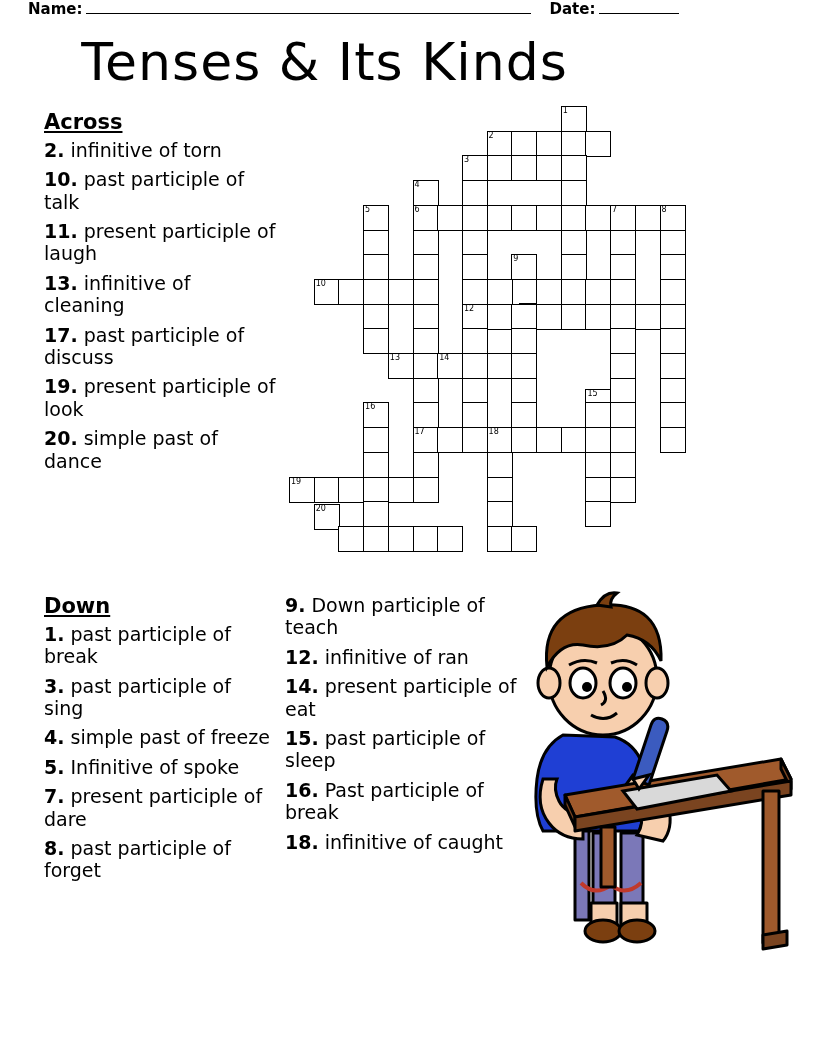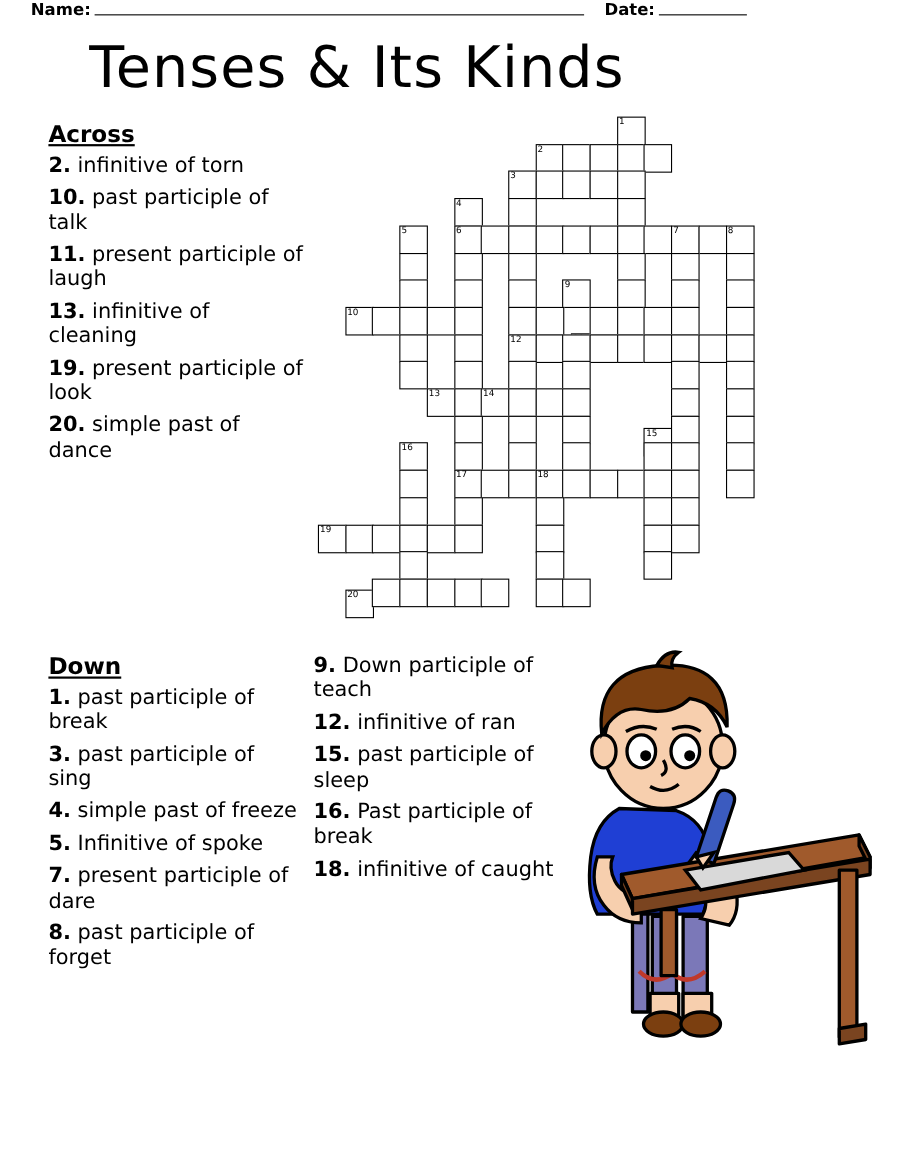--- a/index.html
+++ b/index.html
@@ -137,20 +137,21 @@
 
 <div class="title">Tenses &amp; Its Kinds</div>
 
 <div class="clues col-left">
   <div class="section-head">Across</div>
   <div id="across-container">
       <div class="clue"><span class="num">2.</span><span class="txt"> infinitive of torn</span></div>
       <div class="clue"><span class="num">10.</span><span class="txt"> past participle of talk</span></div>
       <div class="clue"><span class="num">11.</span><span class="txt"> present participle of laugh</span></div>
       <div class="clue"><span class="num">13.</span><span class="txt"> infinitive of cleaning</span></div>
+      <div class="clue"><span class="num">17.</span><span class="txt"> past participle of discuss</span></div>
       <div class="clue"><span class="num">19.</span><span class="txt"> present participle of look</span></div>
       <div class="clue"><span class="num">20.</span><span class="txt"> simple past of dance</span></div>
     </div>
 </div>
 
 <div class="clues col-mid">
   <div class="section-head">Down</div>
   <div id="down1-container">
       <div class="clue"><span class="num">1.</span><span class="txt"> past participle of break</span></div>
       <div class="clue"><span class="num">3.</span><span class="txt"> past participle of sing</span></div>
@@ -158,20 +159,21 @@
       <div class="clue"><span class="num">5.</span><span class="txt"> Infinitive of spoke</span></div>
       <div class="clue"><span class="num">7.</span><span class="txt"> present participle of dare</span></div>
       <div class="clue"><span class="num">8.</span><span class="txt"> past participle of forget</span></div>
     </div>
 </div>
 
 <div class="clues col-right">
   <div id="down2-container">
       <div class="clue"><span class="num">9.</span><span class="txt"> Down participle of teach</span></div>
       <div class="clue"><span class="num">12.</span><span class="txt"> infinitive of ran</span></div>
+      <div class="clue"><span class="num">14.</span><span class="txt"> present participle of eat</span></div>
       <div class="clue"><span class="num">15.</span><span class="txt"> past participle of sleep</span></div>
       <div class="clue"><span class="num">16.</span><span class="txt"> Past participle of break</span></div>
       <div class="clue"><span class="num">18.</span><span class="txt"> infinitive of caught</span></div>
     </div>
 </div>
 
 <div id="grid">
     <div class="cell" style="left: 271.7px; top: 0px;">
       <span class="cnum">1</span>
     </div>
@@ -321,21 +323,21 @@
     <div class="cell" style="left: 49.4px; top: 370.5px;"></div>
     <div class="cell" style="left: 74.1px; top: 370.5px;"></div>
     <div class="cell" style="left: 98.8px; top: 370.5px;"></div>
     <div class="cell" style="left: 123.5px; top: 370.5px;"></div>
     <div class="cell" style="left: 197.6px; top: 370.5px;"></div>
     <div class="cell" style="left: 296.4px; top: 370.5px;"></div>
     <div class="cell" style="left: 321.1px; top: 370.5px;"></div>
     <div class="cell" style="left: 74.1px; top: 395.2px;"></div>
     <div class="cell" style="left: 197.6px; top: 395.2px;"></div>
     <div class="cell" style="left: 296.4px; top: 395.2px;"></div>
-    <div class="cell" style="left: 24.7px; top: 430px;">
+    <div class="cell" style="left: 24.7px; top: 398px;">
       <span class="cnum">20</span>
     </div>
     <div class="cell" style="left: 49.4px; top: 419.9px;"></div>
     <div class="cell" style="left: 74.1px; top: 419.9px;"></div>
     <div class="cell" style="left: 98.8px; top: 419.9px;"></div>
     <div class="cell" style="left: 123.5px; top: 419.9px;"></div>
     <div class="cell" style="left: 148.2px; top: 419.9px;"></div>
     <div class="cell" style="left: 197.6px; top: 419.9px;"></div>
     <div class="cell" style="left: 222.3px; top: 419.9px;"></div>
   </div>

